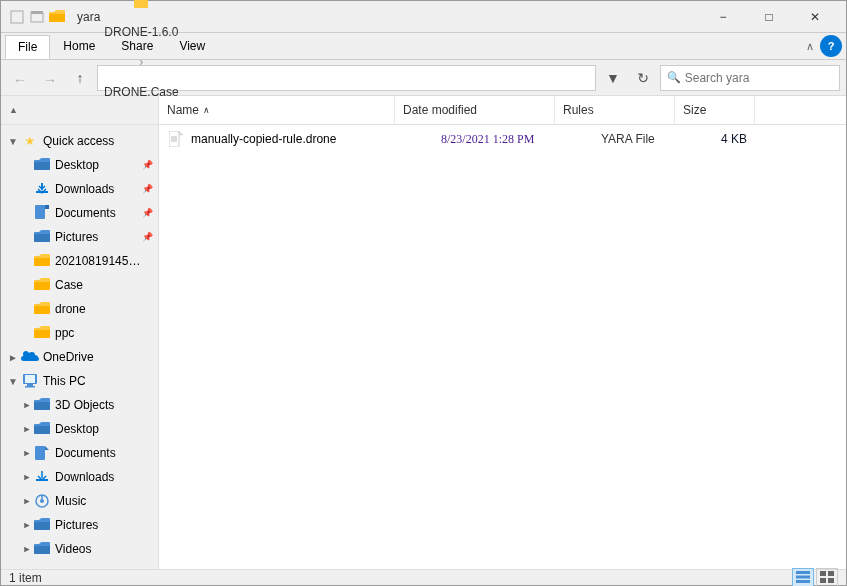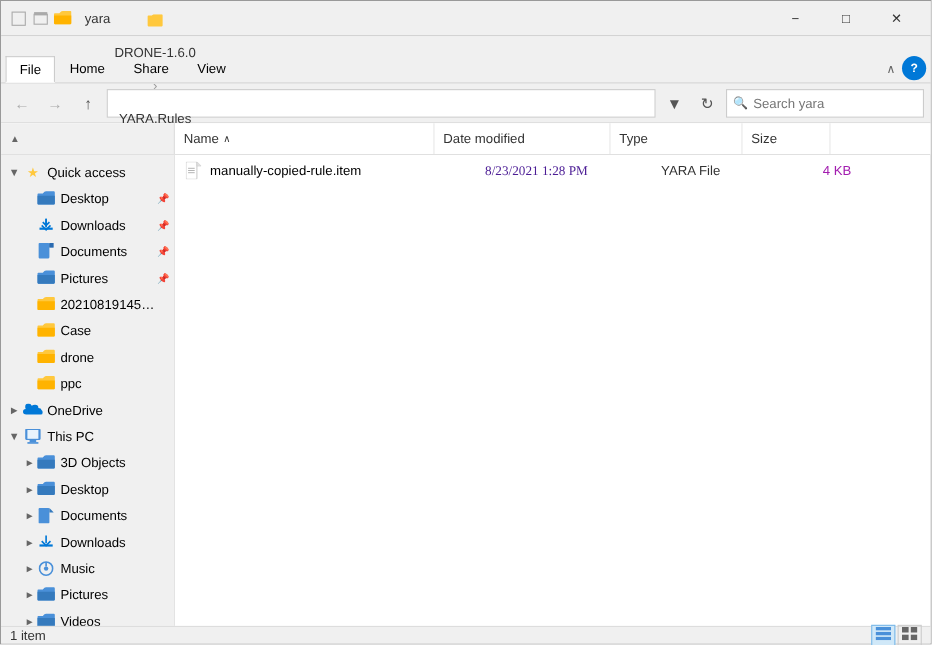--- a/index.html
+++ b/index.html
@@ -73,21 +73,20 @@
     
     .ribbon {
       background: #f0f0f0;
       border-bottom: 1px solid #ccc;
     }
     .ribbon-tabs {
       display: flex;
       align-items: center;
       height: 26px;
       padding: 0 4px;
-      margin-top: 16px;
     }
     .ribbon-tab {
       padding: 4px 12px;
       font-size: 12px;
       cursor: pointer;
       border: 1px solid transparent;
     }
     .ribbon-tab.active {
       background: #fff;
       border-color: #ccc #ccc #fff #ccc;
@@ -292,21 +291,21 @@
       width: 18px;
       height: 18px;
       margin-right: 6px;
       display: flex;
       align-items: center;
       justify-content: center;
     }
     .file-item-name { width: 250px; color: #000; }
     .file-item-date { width: 160px; color: #4c1d95; font-family: Liberation Serif, serif; }
     .file-item-type { width: 120px; color: #333; }
-    .file-item-size { width: 80px; color: #a21caf; margin-left: 27px; }
+    .file-item-size { width: 80px; color: #0f172a; }
 
     
     .status-bar {
       height: 16px;
       background: #f0f0f0;
       border-top: 1px solid #ddd;
       display: flex;
       align-items: center;
       padding: 0 8px;
       justify-content: space-between;
@@ -389,21 +388,21 @@
     <button class="nav-btn" title="Up">
       <span>↑</span>
     </button>
     <div class="address-path">
       <div class="address-path-breadcrumb">
         <svg width="14" height="12" viewBox="0 0 14 12">
           <path d="M0 2 Q0 1 1 1 L4 1 L5.5 0 Q6 0 7 0 L13 0 Q14 0 14 1 L14 10 Q14 11 13 11 L1 11 Q0 11 0 10Z" fill="#ffc83d"></path>
         </svg>
         <span style="color:#333;">DRONE-1.6.0</span>
         <span class="path-separator">›</span>
-        <span style="color:#333;">YARA.Rules</span>
+        <span style="color:#333;">DRONE.Case</span>
         <span class="path-separator">›</span>
         <span style="color:#333;">yara</span>
       </div>
     </div>
     <button class="nav-btn">
       <span>▼</span>
     </button>
     <button class="refresh-btn">
       <span>↻</span>
     </button>
@@ -421,21 +420,21 @@
       </div>
     </div>
     <div class="col-header col-name">
       <span>Name</span>
       <span class="sort-arrow">∧</span>
     </div>
     <div class="col-header col-date">
       <span>Date modified</span>
     </div>
     <div class="col-header col-type">
-      <span>Type</span>
+      <span>Rules</span>
     </div>
     <div class="col-header col-size">
       <span>Size</span>
     </div>
   </div>
 
   <div class="main-content">
 
     <div class="sidebar">
 
@@ -631,21 +630,21 @@
       <div class="file-item">
         <span class="file-item-icon">
           <svg width="14" height="16" viewBox="0 0 14 16">
             <rect x="0" y="0" width="10" height="16" rx="1" fill="#fff" stroke="#ccc" stroke-width="1"></rect>
             <polygon points="10,0 14,4 10,4" fill="#e0e0e0" stroke="#ccc" stroke-width="0.5"></polygon>
             <line x1="2" y1="6" x2="8" y2="6" stroke="#aaa" stroke-width="0.8"></line>
             <line x1="2" y1="8" x2="8" y2="8" stroke="#aaa" stroke-width="0.8"></line>
             <line x1="2" y1="10" x2="8" y2="10" stroke="#aaa" stroke-width="0.8"></line>
           </svg>
         </span>
-        <span class="file-item-name">manually-copied-rule.item</span>
+        <span class="file-item-name">manually-copied-rule.drone</span>
         <span class="file-item-date">8/23/2021 1:28 PM</span>
         <span class="file-item-type">YARA File</span>
         <span class="file-item-size">4 KB</span>
       </div>
     </div>
 
   </div>
 
   <div class="status-bar">
     <span class="status-text">1 item</span>

